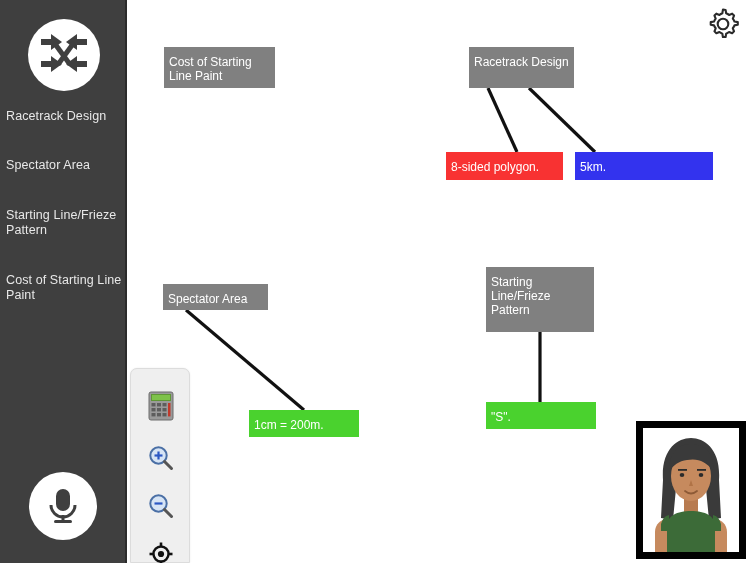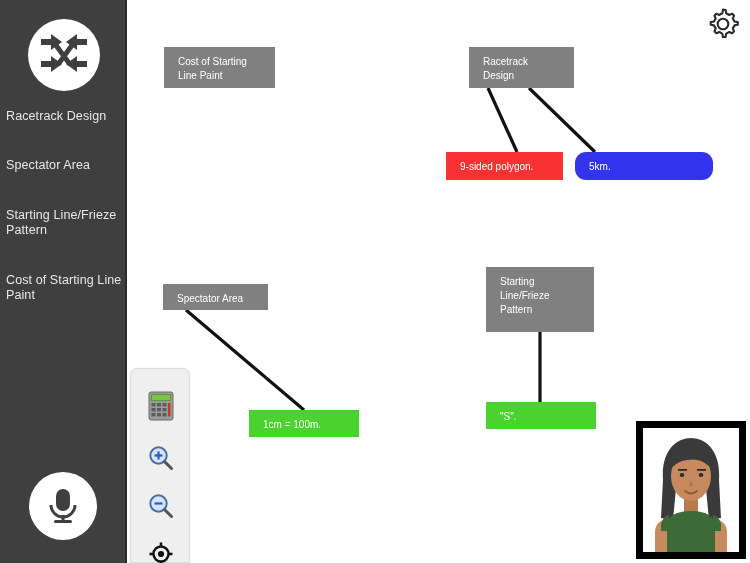--- a/index.html
+++ b/index.html
@@ -62,30 +62,30 @@
     position: absolute; left: 129px; top: 0;
     width: 621px; height: 563px;
     background: #ffffff;
     overflow: hidden;
   }
   #edges { position: absolute; left: 0; top: 0; width: 621px; height: 563px; }
 
   .node {
     position: absolute;
     color: #ffffff;
-    font-size: 10px;
+    font-size: 12px;
     line-height: 14px;
-    padding: 8px 14px;
+    padding: 8px 5px;
     white-space: pre-line;
     cursor: pointer;
     user-select: none;
   }
   .node.grey  { background: #808080; }
   .node.red   { background: #f83232; }
-  .node.blue  { background: #3333ee; border-radius: 11px; }
+  .node.blue  { background: #3333ee; }
   .node.green { background: #4ad22e; }
 
   
   #gear-btn {
     position: absolute; right: 8px; top: 5px;
     width: 38px; height: 38px;
     cursor: pointer;
   }
 
   
@@ -172,26 +172,26 @@
           <line x1="400" y1="88" x2="466" y2="152" stroke="#111111" stroke-width="3.2"></line>
           <line x1="57" y1="310" x2="175" y2="410" stroke="#111111" stroke-width="3.2"></line>
           <line x1="411" y1="320" x2="411" y2="402" stroke="#111111" stroke-width="3.2"></line>
         </g>
     </svg>
 
     <div id="node-layer">
         <div class="node grey" style="left: 35px; top: 47px; width: 111px; height: 41px;"><span>Cost of Starting
 Line Paint</span></div>
         <div class="node grey" style="left: 340px; top: 47px; width: 105px; height: 41px;"><span>Racetrack Design</span></div>
-        <div class="node red" style="left: 317px; top: 152px; width: 117px; height: 28px;"><span>9-sided polygon.</span></div>
+        <div class="node red" style="left: 317px; top: 152px; width: 117px; height: 28px;"><span>8-sided polygon.</span></div>
         <div class="node blue" style="left: 446px; top: 152px; width: 138px; height: 28px;"><span>5km.</span></div>
         <div class="node grey" style="left: 34px; top: 284px; width: 105px; height: 26px;"><span>Spectator Area</span></div>
         <div class="node grey" style="left: 357px; top: 267px; width: 108px; height: 65px;"><span>Starting
 Line/Frieze Pattern</span></div>
-        <div class="node green" style="left: 120px; top: 410px; width: 110px; height: 27px;"><span>1cm = 100m.</span></div>
+        <div class="node green" style="left: 120px; top: 410px; width: 110px; height: 27px;"><span>1cm = 200m.</span></div>
         <div class="node green" style="left: 357px; top: 402px; width: 110px; height: 27px;"><span>"S".</span></div>
       </div>
   </div>
 
   <div id="gear-btn">
     <svg width="38" height="38" viewBox="0 0 38 38">
       <path d="M19 4.5 l2.6 .45 .55 3.3 a11 11 0 0 1 2.9 1.68 l3.1-1.25 1.9 1.9 -1.25 3.1 a11 11 0 0 1 1.68 2.9 l3.3 .55 0 2.7 -3.3 .55 a11 11 0 0 1 -1.68 2.9 l1.25 3.1 -1.9 1.9 -3.1-1.25 a11 11 0 0 1 -2.9 1.68 l-.55 3.3 -2.7 0 -.55-3.3 a11 11 0 0 1 -2.9-1.68 l-3.1 1.25 -1.9-1.9 1.25-3.1 a11 11 0 0 1 -1.68-2.9 l-3.3-.55 0-2.7 3.3-.55 a11 11 0 0 1 1.68-2.9 l-1.25-3.1 1.9-1.9 3.1 1.25 a11 11 0 0 1 2.9-1.68 l.55-3.3 z" fill="none" stroke="#2a2a2a" stroke-width="2.1" stroke-linejoin="round"></path>
       <circle cx="19" cy="19" r="5.3" fill="none" stroke="#2a2a2a" stroke-width="2.1"></circle>
     </svg>
   </div>

